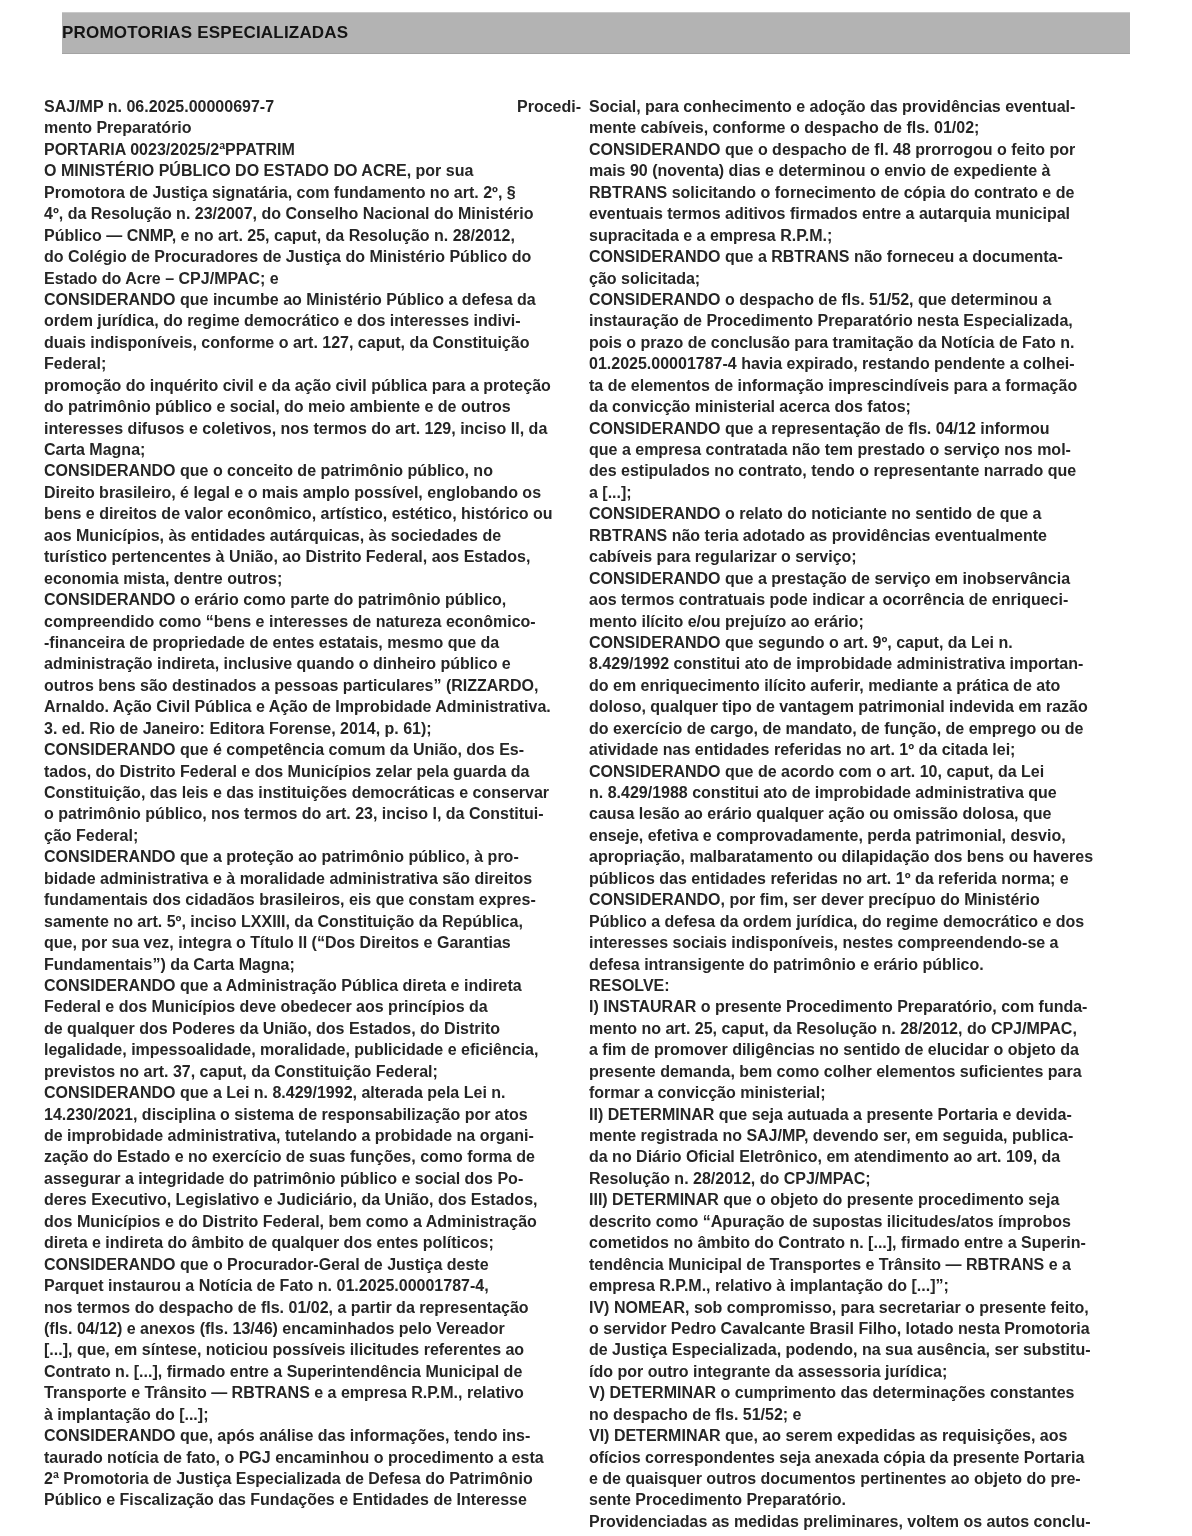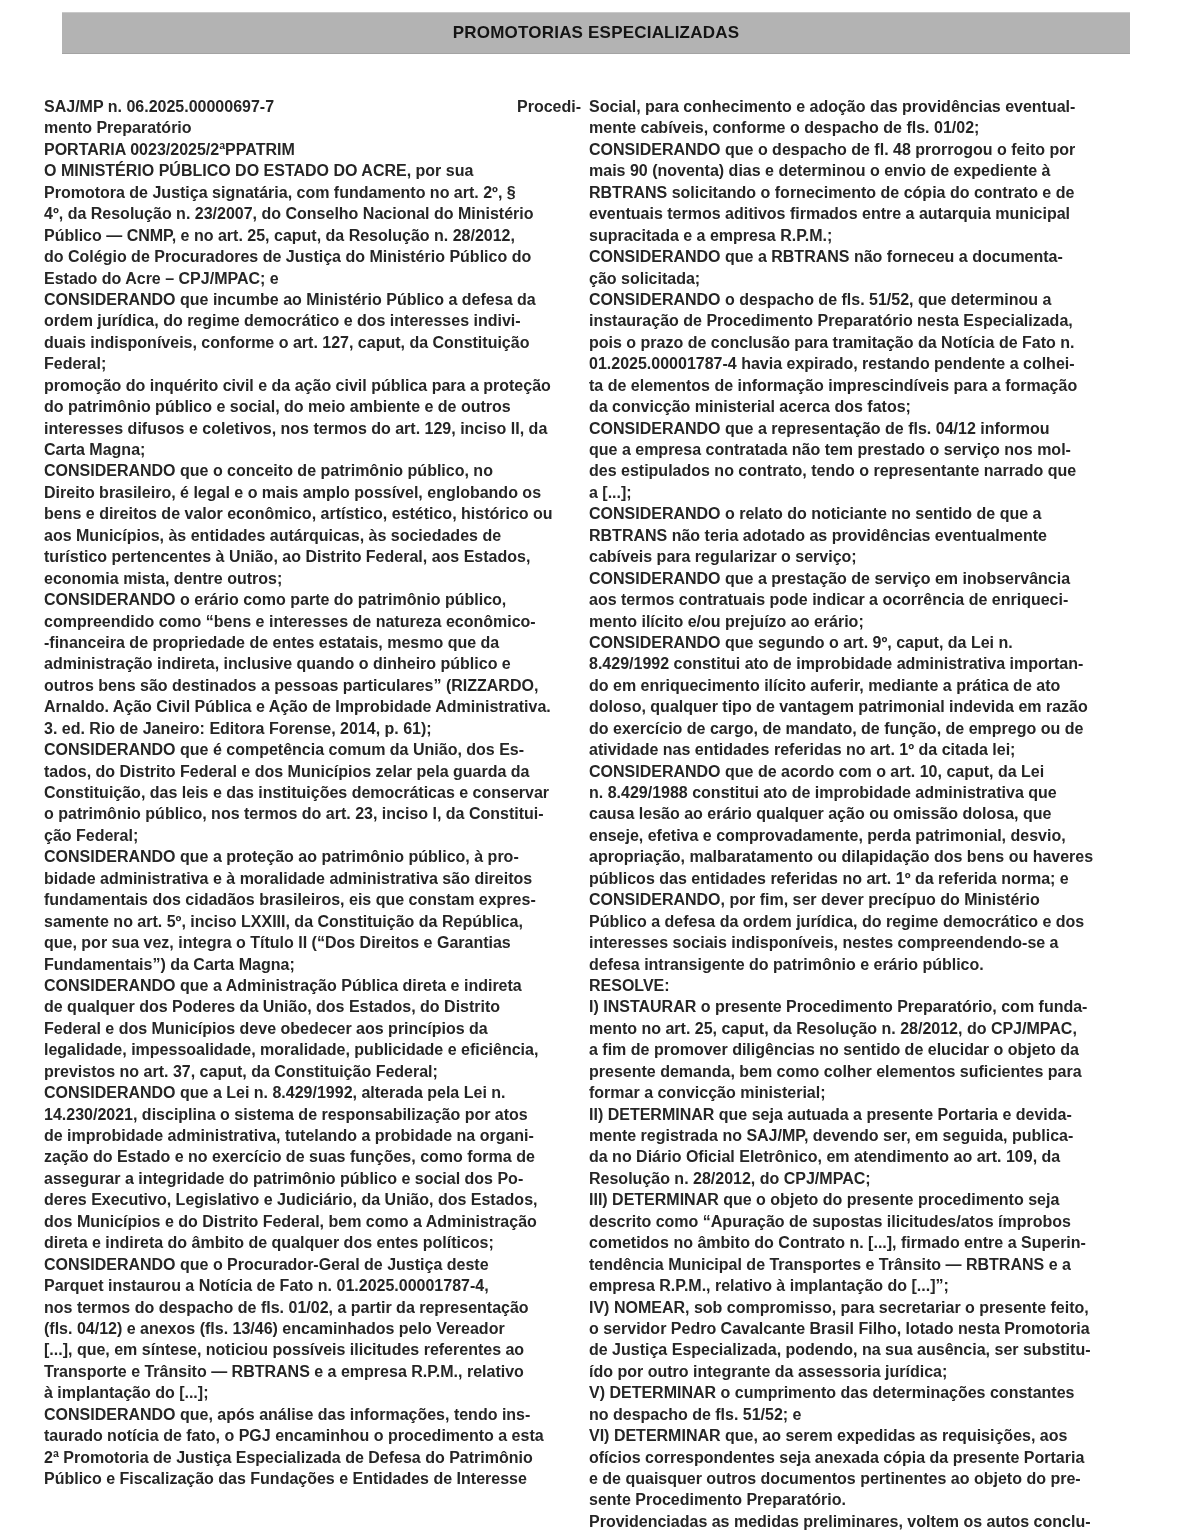--- a/index.html
+++ b/index.html
@@ -19,21 +19,20 @@
     position: absolute;
     left: 62px;
     top: 12px;
     width: 1068px;
     height: 40px;
     background: #b3b3b3;
     border-top: 1px solid #c9c9c9;
     border-bottom: 1px solid #a3a3a3;
     display: flex;
     align-items: center;
-    justify-content: center;
   }
   .section-bar .bar-title {
     font-size: 17px;
     font-weight: bold;
     color: #141414;
     letter-spacing: 0.2px;
   }
   .doc-body {
     position: absolute;
     left: 44px;
@@ -106,37 +105,38 @@
       <div class="line">Constituição, das leis e das instituições democráticas e conservar</div>
       <div class="line">o patrimônio público, nos termos do art. 23, inciso I, da Constitui-</div>
       <div class="line">ção Federal;</div>
       <div class="line">CONSIDERANDO que a proteção ao patrimônio público, à pro-</div>
       <div class="line">bidade administrativa e à moralidade administrativa são direitos</div>
       <div class="line">fundamentais dos cidadãos brasileiros, eis que constam expres-</div>
       <div class="line">samente no art. 5º, inciso LXXIII, da Constituição da República,</div>
       <div class="line">que, por sua vez, integra o Título II (“Dos Direitos e Garantias</div>
       <div class="line">Fundamentais”) da Carta Magna;</div>
       <div class="line">CONSIDERANDO que a Administração Pública direta e indireta</div>
+      <div class="line">Federal e dos Municípios deve obedecer aos princípios da</div>
       <div class="line">de qualquer dos Poderes da União, dos Estados, do Distrito</div>
-      <div class="line">Federal e dos Municípios deve obedecer aos princípios da</div>
       <div class="line">legalidade, impessoalidade, moralidade, publicidade e eficiência,</div>
       <div class="line">previstos no art. 37, caput, da Constituição Federal;</div>
       <div class="line">CONSIDERANDO que a Lei n. 8.429/1992, alterada pela Lei n.</div>
       <div class="line">14.230/2021, disciplina o sistema de responsabilização por atos</div>
       <div class="line">de improbidade administrativa, tutelando a probidade na organi-</div>
       <div class="line">zação do Estado e no exercício de suas funções, como forma de</div>
       <div class="line">assegurar a integridade do patrimônio público e social dos Po-</div>
       <div class="line">deres Executivo, Legislativo e Judiciário, da União, dos Estados,</div>
       <div class="line">dos Municípios e do Distrito Federal, bem como a Administração</div>
       <div class="line">direta e indireta do âmbito de qualquer dos entes políticos;</div>
       <div class="line">CONSIDERANDO que o Procurador-Geral de Justiça deste</div>
       <div class="line">Parquet instaurou a Notícia de Fato n. 01.2025.00001787-4,</div>
       <div class="line">nos termos do despacho de fls. 01/02, a partir da representação</div>
       <div class="line">(fls. 04/12) e anexos (fls. 13/46) encaminhados pelo Vereador</div>
       <div class="line">[...], que, em síntese, noticiou possíveis ilicitudes referentes ao</div>
+      <div class="line">Contrato n. [...], firmado entre a Superintendência Municipal de</div>
       <div class="line">Transporte e Trânsito — RBTRANS e a empresa R.P.M., relativo</div>
       <div class="line">à implantação do [...];</div>
       <div class="line">CONSIDERANDO que, após análise das informações, tendo ins-</div>
       <div class="line">taurado notícia de fato, o PGJ encaminhou o procedimento a esta</div>
       <div class="line">2ª Promotoria de Justiça Especializada de Defesa do Patrimônio</div>
       <div class="line">Público e Fiscalização das Fundações e Entidades de Interesse</div>
     </div>
   <div class="col col-right" id="col-right">
       <div class="line">Social, para conhecimento e adoção das providências eventual-</div>
       <div class="line">mente cabíveis, conforme o despacho de fls. 01/02;</div>

